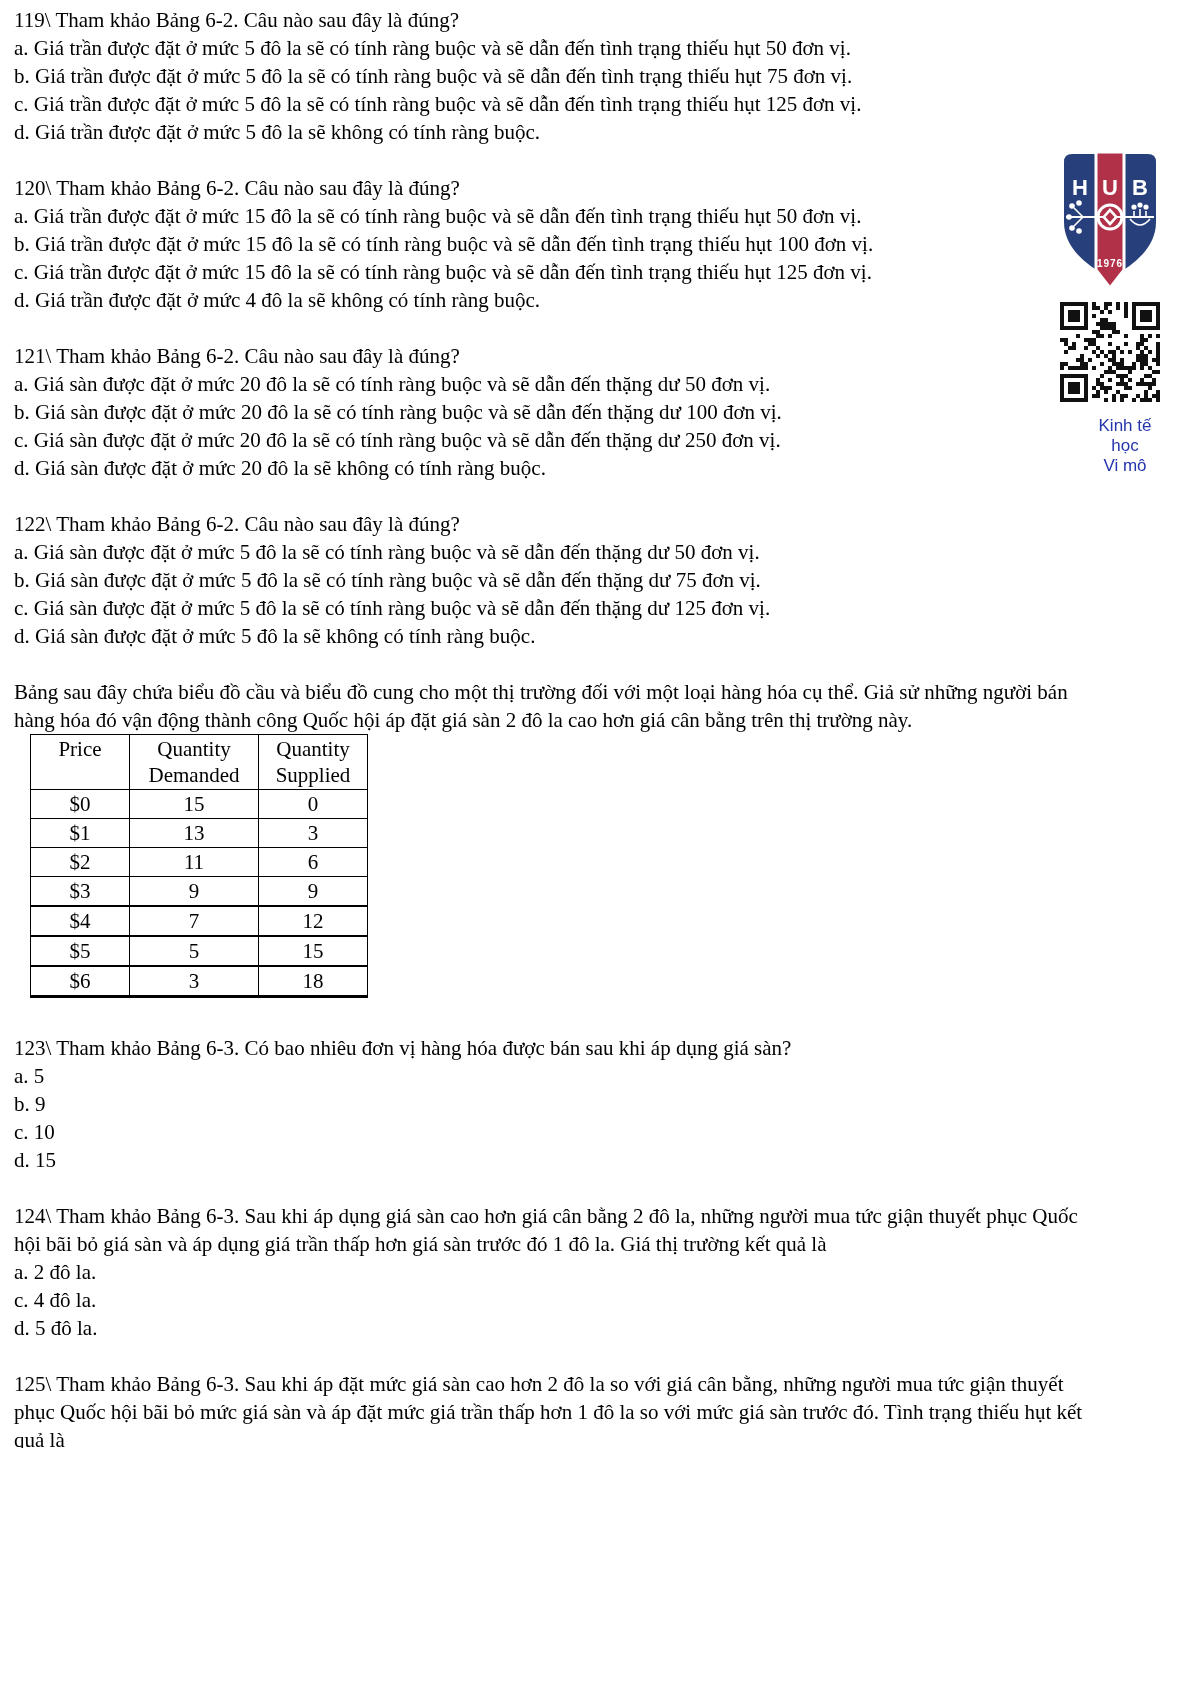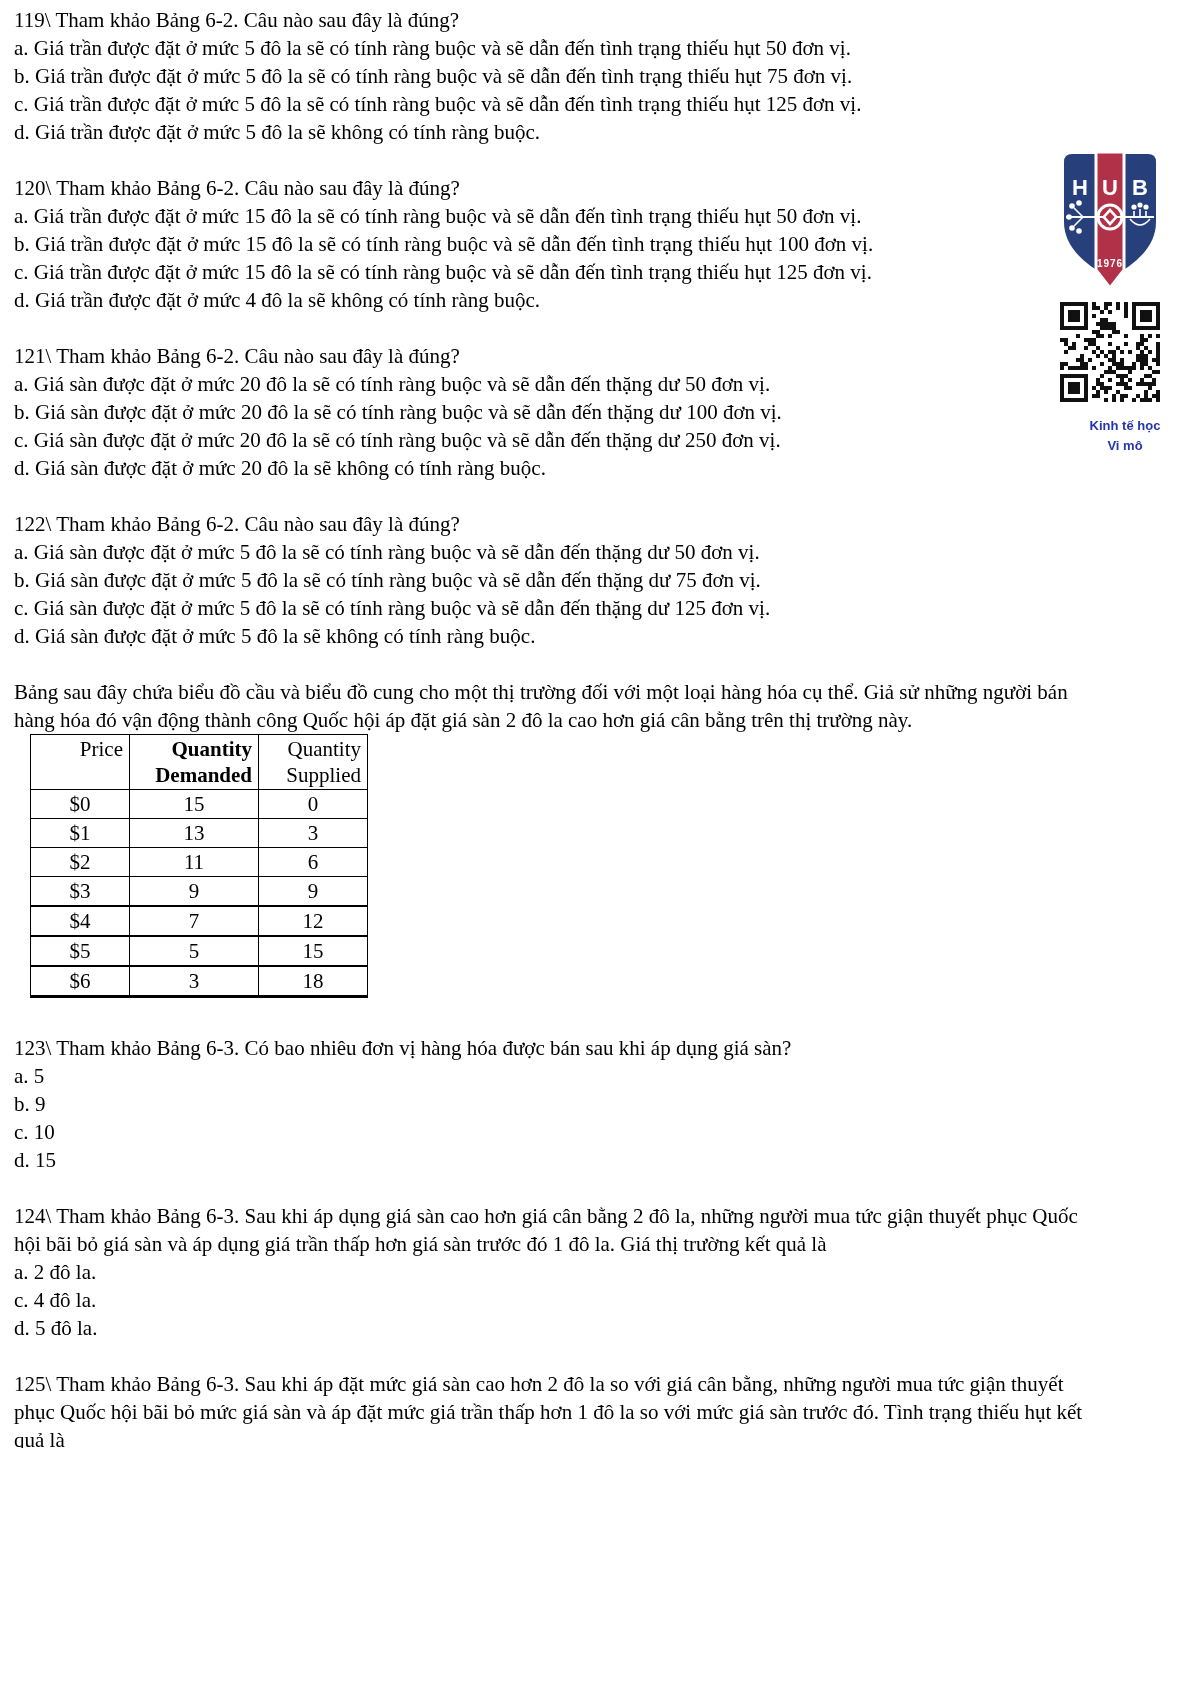--- a/index.html
+++ b/index.html
@@ -22,36 +22,36 @@
     margin-left:16px;margin-top:0;
     font-size:21px;
   }
   table.schedule th,table.schedule td{
     border:1px solid #000;
     text-align:center;
     padding:0 6px;
     line-height:26px;
     font-weight:normal;
   }
-  table.schedule thead th{vertical-align:top;padding-top:1px;padding-bottom:1px;text-align:right;}
+  table.schedule thead th{vertical-align:top;padding-top:1px;padding-bottom:1px;}
   table.schedule th:nth-child(1){width:86px;}
-  table.schedule th:nth-child(2){width:116px;font-weight:bold;}
+  table.schedule th:nth-child(2){width:116px;}
   table.schedule th:nth-child(3){width:96px;}
   table.schedule tbody td{height:28px;}
   table.schedule tbody tr.thick td{border-top-width:2px;}
   table.schedule tbody tr:last-child td{border-bottom-width:3px;}
   .side-badge{
     position:absolute;left:1056px;top:148px;width:108px;
     display:flex;flex-direction:column;align-items:center;
   }
   .qr-wrap{margin-top:10px;}
   .badge-caption{
     margin-top:7px;text-align:center;
     font-family:"Liberation Sans",sans-serif;
-    font-weight:700;font-size:13px;line-height:20px;
+    font-weight:400;font-size:17px;line-height:20px;
     color:var(--caption-color,#2535ad);
     margin-left:30px;
   }
   .lg{fill:#fff;font:700 22px "Liberation Sans",sans-serif;text-anchor:middle;}
   .yr{fill:#fff;font:700 10px "Liberation Sans",sans-serif;text-anchor:middle;letter-spacing:1px;}
 </style>
 </head>
 <body>
 
 <div class="page">

